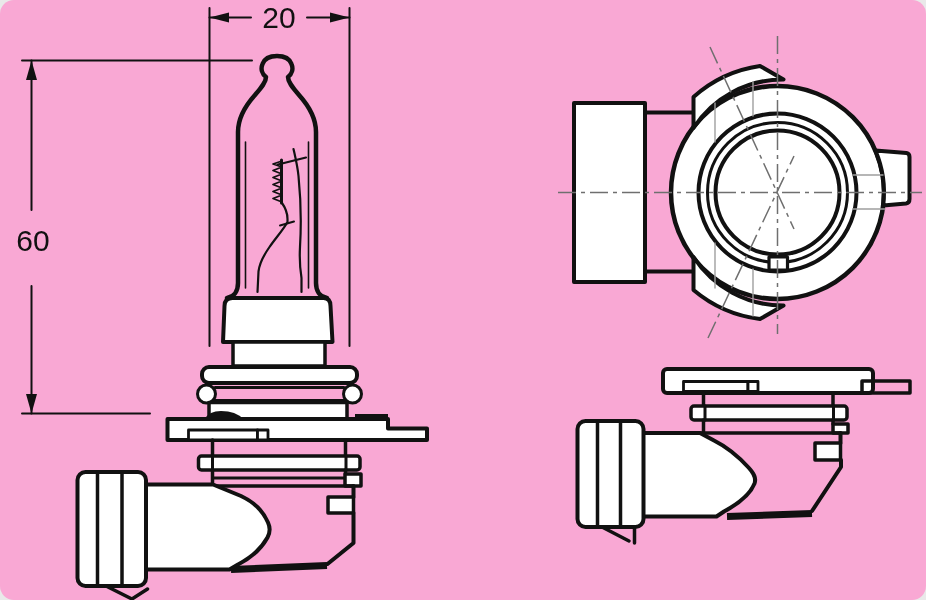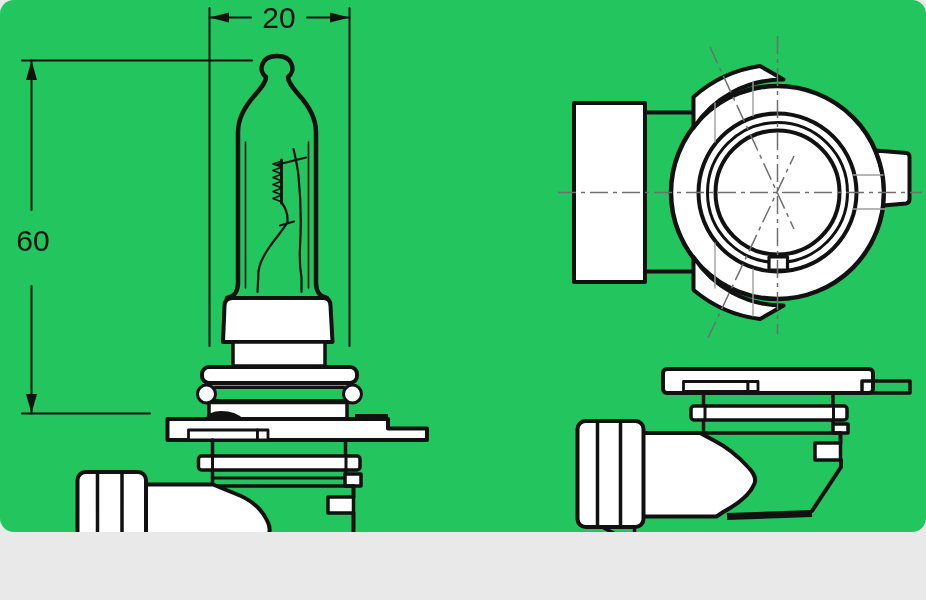--- a/index.html
+++ b/index.html
@@ -1,17 +1,17 @@
 <!DOCTYPE html>
 <html><head>
 <meta charset="utf-8">
 <style>
   html,body{margin:0;padding:0;background:#e9e9e9;}
   #stage{
-    width:926px;height:532px;background:#22c55e;
+    width:926px;height:600px;background:#f9a8d4;
     border-radius:14px;overflow:hidden;position:relative;
     font-family:"Liberation Sans", sans-serif;
   }
   svg{display:block;}
   .dimtext{
     font-family:"Liberation Sans", sans-serif;
     font-size:30px;fill:#111;
   }
 </style>
 </head>

